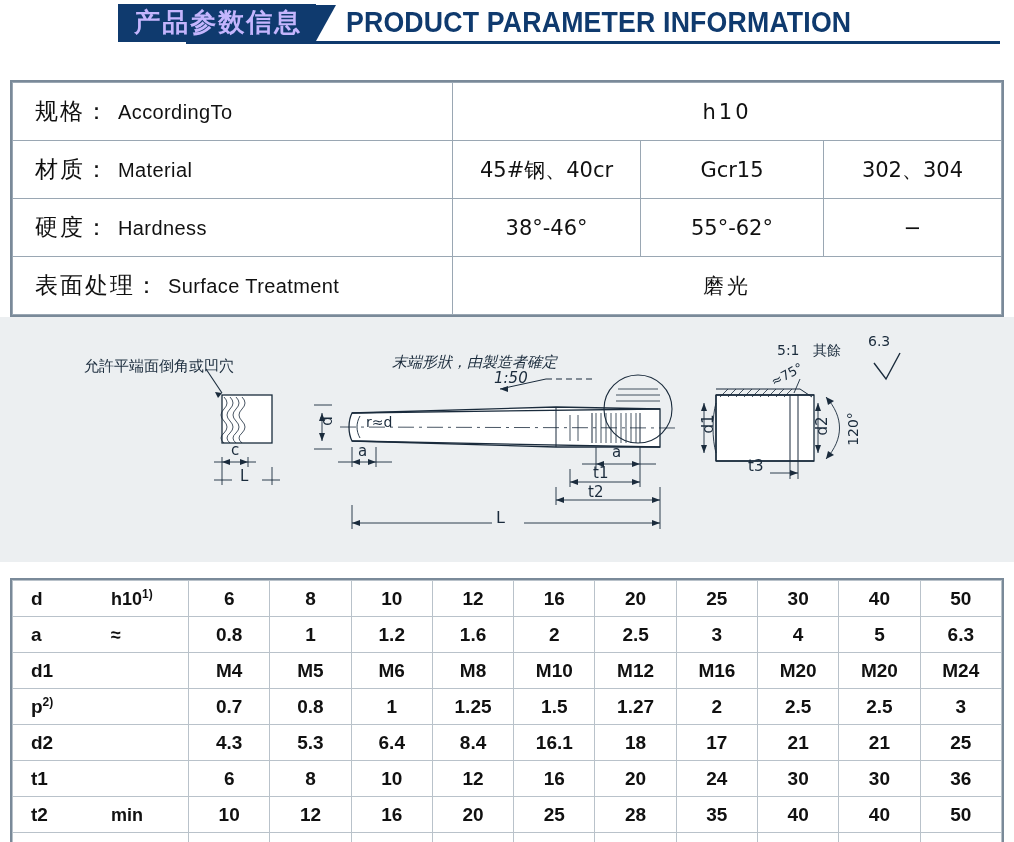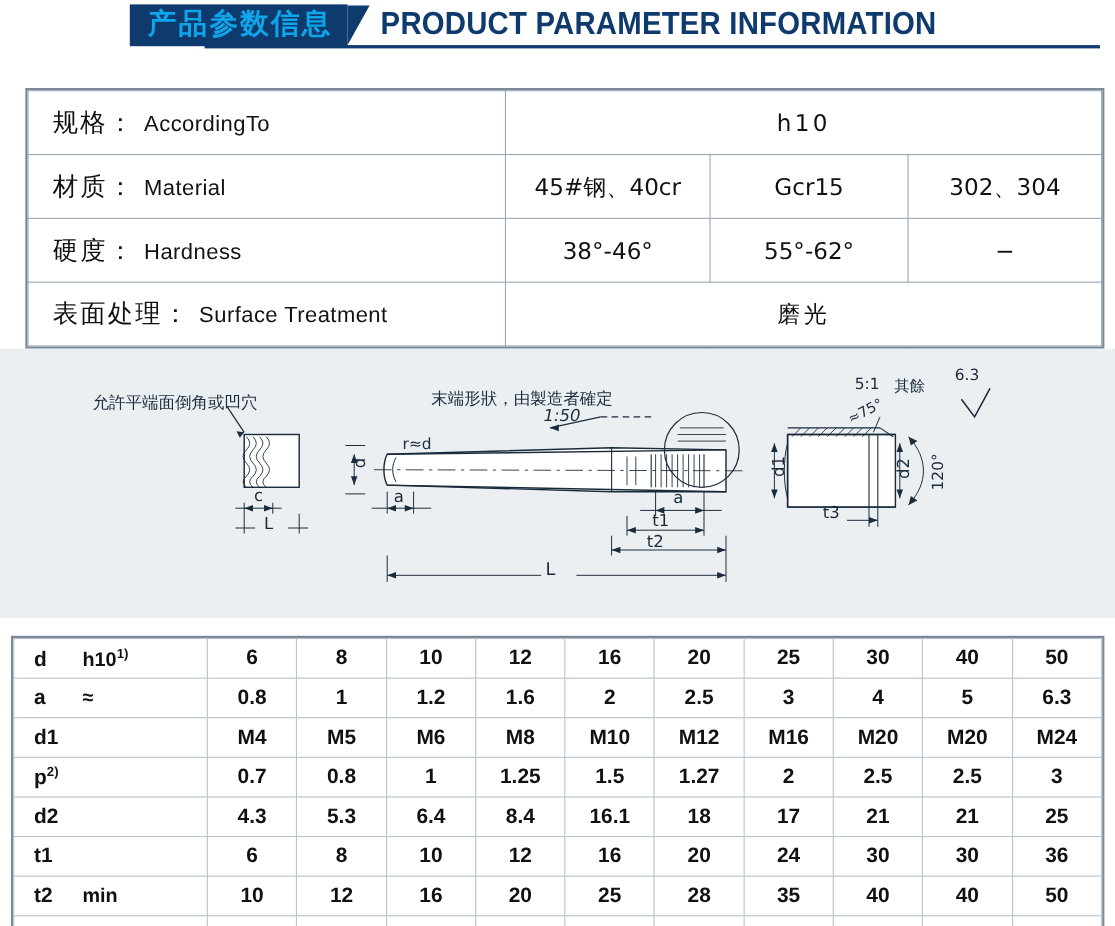--- a/index.html
+++ b/index.html
@@ -30,21 +30,21 @@
     padding-top: 4px;
     box-sizing: border-box;
   }
   .header-inner {
     display: flex;
     align-items: center;
     gap: 0;
   }
   .header-cn {
     background: #0f3a6e;
-    color: #0ea5e9;
+    color: #c4b5fd;
     font-size: 26px;
     font-weight: bold;
     letter-spacing: 2px;
     padding: 4px 14px 5px 16px;
     line-height: 1.1;
     font-family: "DejaVu Sans", sans-serif;
   }
   .header-slash {
     width: 0;
     height: 0;
@@ -66,21 +66,21 @@
     position: absolute;
     left: 186px;
     right: 14px;
     bottom: 8px;
     height: 3px;
     background: #0f3a6e;
   }
 
   
   .spec-wrap {
-    margin: 28px 10px 0 23px;
+    margin: 28px 10px 0 10px;
     border: 2px solid #7a8a99;
     box-sizing: border-box;
   }
   table.spec {
     width: 100%;
     border-collapse: collapse;
     table-layout: fixed;
   }
   table.spec td {
     border: 1px solid #9aa7b3;
@@ -139,21 +139,21 @@
     font-family: "Liberation Sans", sans-serif;
     color: #111;
   }
   table.data td.rowhead {
     text-align: left;
     padding-left: 18px;
     width: 176px;
     position: relative;
   }
   .rh-name { display: inline-block; min-width: 44px; }
-  .rh-sub  { font-weight: bold; font-size: 18px; }
+  .rh-sub  { font-weight: bold; font-size: 18px; margin-left: 36px; }
   sup { font-size: 12px; font-weight: bold; }
 </style>
 </head>
 <body>
 
 <div class="page">
 
   <div class="header">
     <div class="header-inner">
       <div class="header-cn">产品参数信息</div>
@@ -318,26 +318,26 @@
 
         <path d="M790,144 L790,162 M798,144 L798,162" stroke-width="0.9"></path>
         <path d="M770,156 L798,156" stroke-width="0.9"></path>
         <path d="M798,156 l-8,-3 l0,6 z" fill="#1a2b3c" stroke="none"></path>
 
         <path d="M874,46 L886,62 L900,36" stroke-width="1.4"></path>
       </g>
     </svg>
 
     <div class="dtext" style="left:84px; top:40px; font-size:15px;">允許平端面倒角或凹穴</div>
-    <div class="dtext" style="left:392px; top:36px; font-size:15px;">末端形狀，由製造者確定</div>
+    <div class="dtext" style="left:392px; top:36px; font-size:15px;font-style:italic;">末端形狀，由製造者確定</div>
     <div class="dtext" style="left:494px; top:52px; font-size:15px;font-style:italic;">1:50</div>
     <div class="dtext" style="left:777px; top:25px; font-size:14px;">5:1</div>
     <div class="dtext" style="left:813px; top:25px; font-size:14px;">其餘</div>
     <div class="dtext" style="left:868px; top:16px; font-size:14px;">6.3</div>
-    <div class="dtext" style="left:366px; top:79px; font-size:14px;">r≈d</div>
+    <div class="dtext" style="left:366px; top:97px; font-size:14px;">r≈d</div>
     <div class="dtext" style="left:770px; top:50px; font-size:13px; transform:rotate(-28deg);">≈75°</div>
     <div class="dtext" style="left:836px; top:104px; font-size:14px; transform:rotate(-90deg);">120°</div>
     <div class="dtext" style="left:322px; top:95px; font-size:15px; transform:rotate(-90deg);">d</div>
     <div class="dtext" style="left:698px; top:98px; font-size:15px; transform:rotate(-90deg);">d1</div>
     <div class="dtext" style="left:812px; top:100px; font-size:15px; transform:rotate(-90deg);">d2</div>
     <div class="dtext" style="left:358px; top:125px; font-size:15px;">a</div>
     <div class="dtext" style="left:612px; top:126px; font-size:15px;">a</div>
     <div class="dtext" style="left:231px; top:124px; font-size:15px;">c</div>
     <div class="dtext" style="left:240px; top:150px; font-size:15px;">L</div>
     <div class="dtext" style="left:496px; top:191px; font-size:16px;">L</div>

